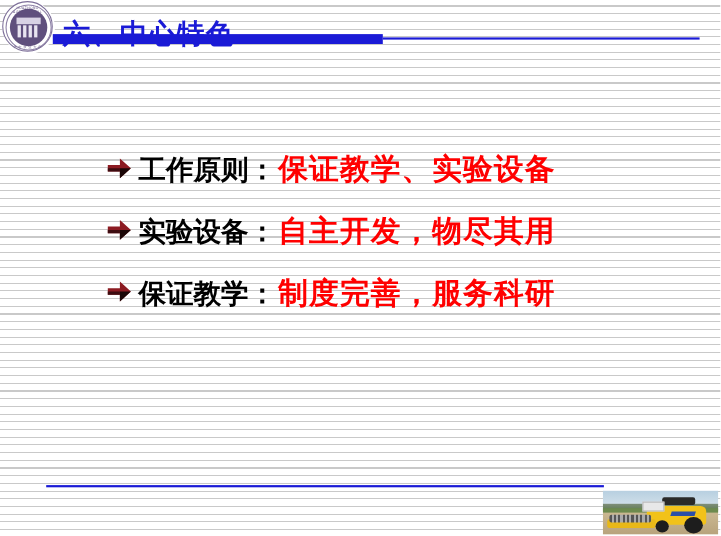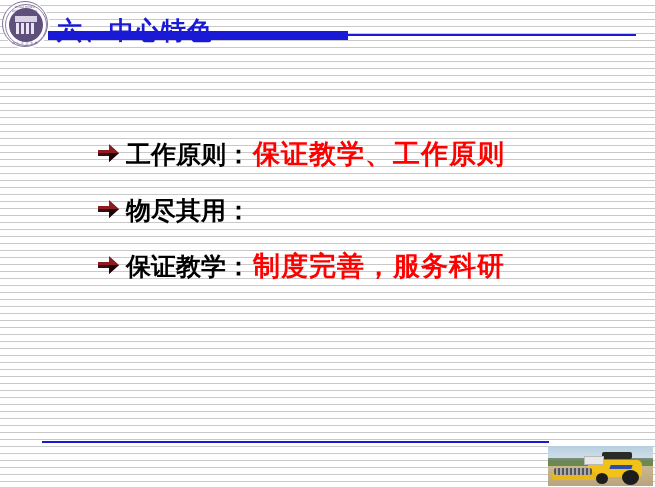--- a/index.html
+++ b/index.html
@@ -289,32 +289,33 @@
 
     <div class="bullet-row">
       <span class="bullet-marker">
         <svg width="30" height="24" viewBox="0 0 30 24">
           <polygon points="2,8 13,8 13,2 23,11 13,20 13,14 2,14" fill="#8c1b22"></polygon>
           <polygon points="13,11 23,11 13,20" fill="#1a0606"></polygon>
           <polygon points="2,11 13,11 13,14 2,14" fill="#3d0c10"></polygon>
         </svg>
       </span>
       <span class="bullet-label">工作原则：</span>
-      <span class="bullet-value">保证教学、工作原则</span>
+      <span class="bullet-value">保证教学、实验设备</span>
     </div>
 
     <div class="bullet-row">
       <span class="bullet-marker">
         <svg width="30" height="24" viewBox="0 0 30 24">
           <polygon points="2,8 13,8 13,2 23,11 13,20 13,14 2,14" fill="#8c1b22"></polygon>
           <polygon points="13,11 23,11 13,20" fill="#1a0606"></polygon>
           <polygon points="2,11 13,11 13,14 2,14" fill="#3d0c10"></polygon>
         </svg>
       </span>
-      <span class="bullet-label">物尽其用：</span>
+      <span class="bullet-label">实验设备：</span>
+      <span class="bullet-value">自主开发，物尽其用</span>
     </div>
 
     <div class="bullet-row">
       <span class="bullet-marker">
         <svg width="30" height="24" viewBox="0 0 30 24">
           <polygon points="2,8 13,8 13,2 23,11 13,20 13,14 2,14" fill="#8c1b22"></polygon>
           <polygon points="13,11 23,11 13,20" fill="#1a0606"></polygon>
           <polygon points="2,11 13,11 13,14 2,14" fill="#3d0c10"></polygon>
         </svg>
       </span>

